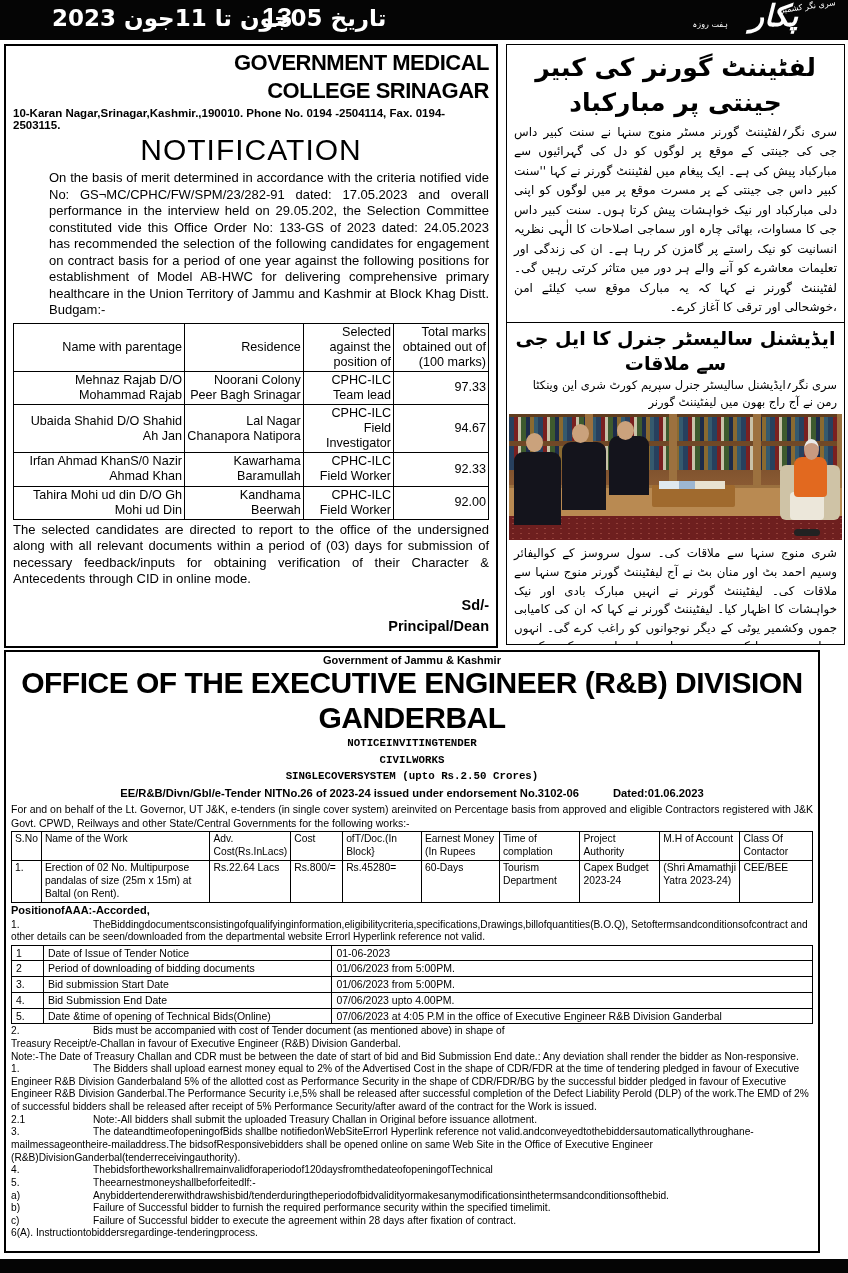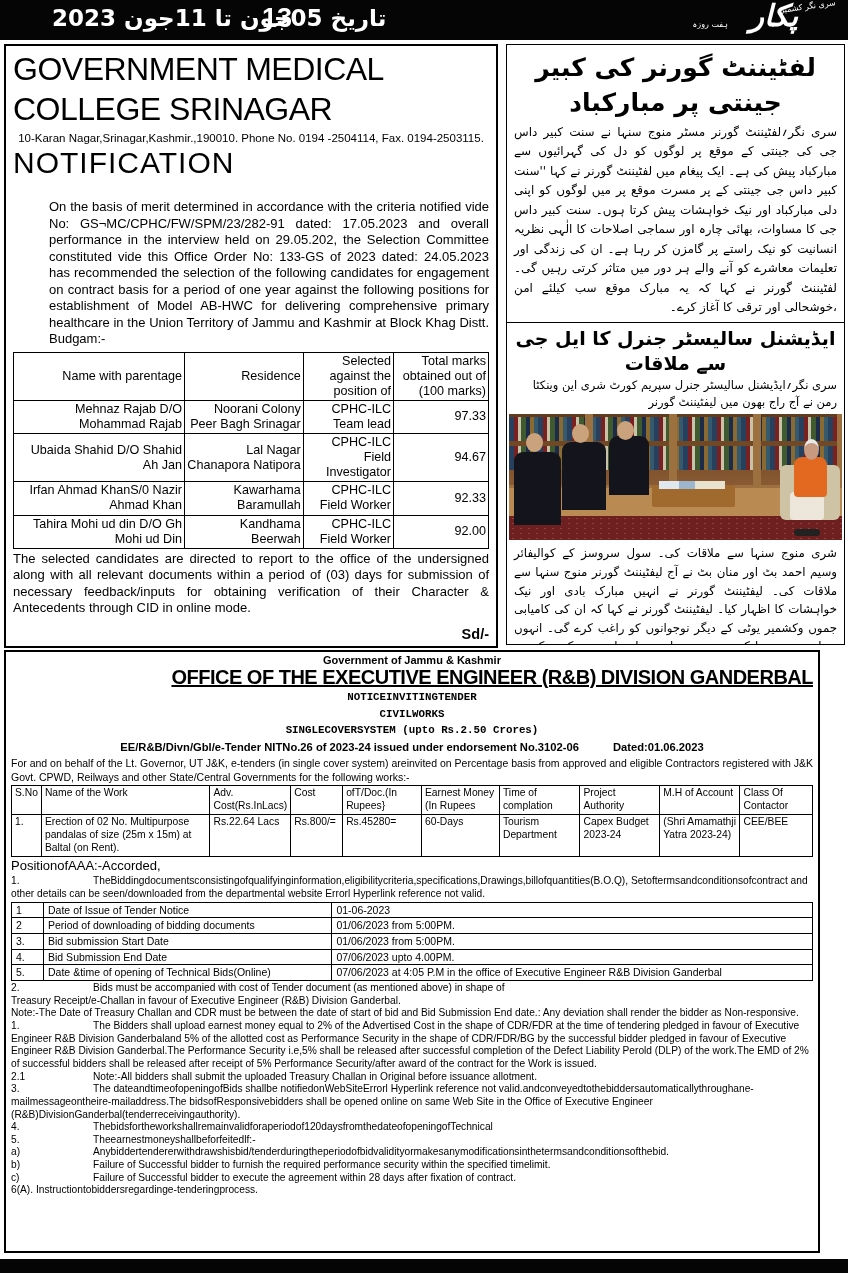--- a/index.html
+++ b/index.html
@@ -12,23 +12,23 @@
                font-family:"DejaVu Sans",sans-serif;}
   .page-number{position:absolute;left:262px;top:3px;font-size:27px;font-weight:bold;}
   .logo{position:absolute;right:10px;top:0;width:180px;height:40px;direction:rtl;font-family:"DejaVu Sans",sans-serif;}
   .logo-main{position:absolute;right:40px;top:-2px;font-size:30px;font-weight:bold;font-style:italic;letter-spacing:2px;}
   .logo-sub1{position:absolute;right:110px;top:20px;font-size:8px;}
   .logo-sub2{position:absolute;right:2px;top:2px;font-size:8px;transform:rotate(-8deg);}
 
   
   .gmc{position:absolute;left:4px;top:44px;width:494px;height:604px;border:2.5px solid #000;
        box-sizing:border-box;padding:3px 7px;overflow:hidden;}
-  .gmc-title{font-size:32px;font-weight:normal;text-align:left;line-height:1.25;letter-spacing:-0.5px;}
-  .gmc-address{font-size:11.5px;font-weight:normal;text-align:center;margin-top:3px;}
-  .gmc-heading{font-size:30px;letter-spacing:1px;margin:2px 0 19px;}
+  .gmc-title{font-size:22px;font-weight:bold;text-align:right;line-height:1.25;letter-spacing:-0.5px;}
+  .gmc-address{font-size:11.5px;font-weight:bold;text-align:left;margin-top:3px;}
+  .gmc-heading{font-size:30px;text-align:center;letter-spacing:1px;margin:2px 0 3px;}
   .gmc-body{font-size:13px;text-align:justify;line-height:1.27;margin-left:36px;}
   .gmc table{width:100%;border-collapse:collapse;margin-top:4px;}
   .gmc th,.gmc td{border:1.8px solid #000;font-size:12.6px;font-weight:normal;text-align:right;
                   padding:1px 2px;line-height:1.2;}
   .gmc-closing{font-size:13px;text-align:justify;line-height:1.27;margin-top:2px;}
   .gmc-sig{font-size:14.5px;font-weight:bold;text-align:right;line-height:1.45;margin-top:7px;}
 
   
   .urdu{position:absolute;left:506px;top:44px;width:339px;height:601px;border:1.5px solid #000;
         box-sizing:border-box;direction:rtl;font-family:"DejaVu Sans",sans-serif;overflow:hidden;}
@@ -65,29 +65,29 @@
   .ph-lg-body{position:absolute;right:4.5%;top:34%;width:10%;height:32%;background:#e2691f;border-radius:8px 8px 4px 4px;}
   .ph-lg-head{position:absolute;right:7%;top:20%;width:15px;height:17px;background:#c89a80;
               border-radius:50%;border-top:4px solid #e9e9e9;}
   .ph-lg-legs{position:absolute;right:5.5%;top:62%;width:10%;height:22%;background:#ece7da;border-radius:4px;}
   .ph-lg-sandal{position:absolute;right:6.5%;bottom:3%;width:26px;height:7px;background:#222;border-radius:4px;}
 
   
   .tender{position:absolute;left:4px;top:650px;width:816px;height:603px;border:2.5px solid #000;
           box-sizing:border-box;padding:2px 5px;overflow:hidden;}
   .t-govt{font-size:11px;font-weight:bold;text-align:center;}
-  .t-title{font-size:20px;font-weight:bold;text-align:right;letter-spacing:-0.5px;line-height:1.15;text-decoration:underline;}
+  .t-title{font-size:30px;font-weight:bold;text-align:center;letter-spacing:-0.5px;line-height:1.15;}
   .t-sub{font-size:10.8px;font-weight:bold;text-align:center;line-height:1.55;font-family:Liberation Mono, monospace;}
   .t-nit{font-size:11.2px;font-weight:bold;text-align:center;line-height:1.5;}
   .t-nit .gap{display:inline-block;width:34px;}
   .t-intro{font-size:10.5px;text-align:justify;line-height:1.3;margin-top:1px;}
   .works{width:100%;border-collapse:collapse;margin-top:1px;}
   .works th,.works td{border:1.4px solid #000;font-size:10.3px;font-weight:normal;text-align:left;
                       vertical-align:top;padding:1px 3px;line-height:1.25;}
-  .t-pos{font-size:13px;line-height:1.45;}
+  .t-pos{font-size:11px;line-height:1.45;font-weight:bold;}
   .clauses{font-size:10.2px;line-height:1.24;}
   .clause{margin:0;}
   .cnum{display:inline-block;}
   .cnum.tab{width:82px;}
   .dates{width:100%;border-collapse:collapse;margin:1px 0;}
   .dates td{border:1.4px solid #000;font-size:10.5px;padding:0 4px;line-height:1.4;}
   .dates td:first-child{text-align:left;width:4%;}
   .bottom-bar{position:absolute;left:0;bottom:0;width:848px;height:14px;background:#050505;}
 </style>
 </head>
@@ -219,21 +219,21 @@
           <col style="width:10.2%">
           <col style="width:10.2%">
           <col style="width:9.2%">
         </colgroup>
       <thead>
           <tr>
             <th>S.No</th>
             <th>Name of the Work</th>
             <th>Adv. Cost(Rs.InLacs)</th>
             <th>Cost</th>
-            <th>ofT/Doc.(In Rupees}</th>
+            <th>ofT/Doc.(In Block}</th>
             <th>Earnest Money (In Rupees</th>
             <th>Time of complation</th>
             <th>Project Authority</th>
             <th>M.H of Account</th>
             <th>Class Of Contactor</th>
           </tr>
         </thead>
       <tbody>
           <tr>
             <td>1.</td>

